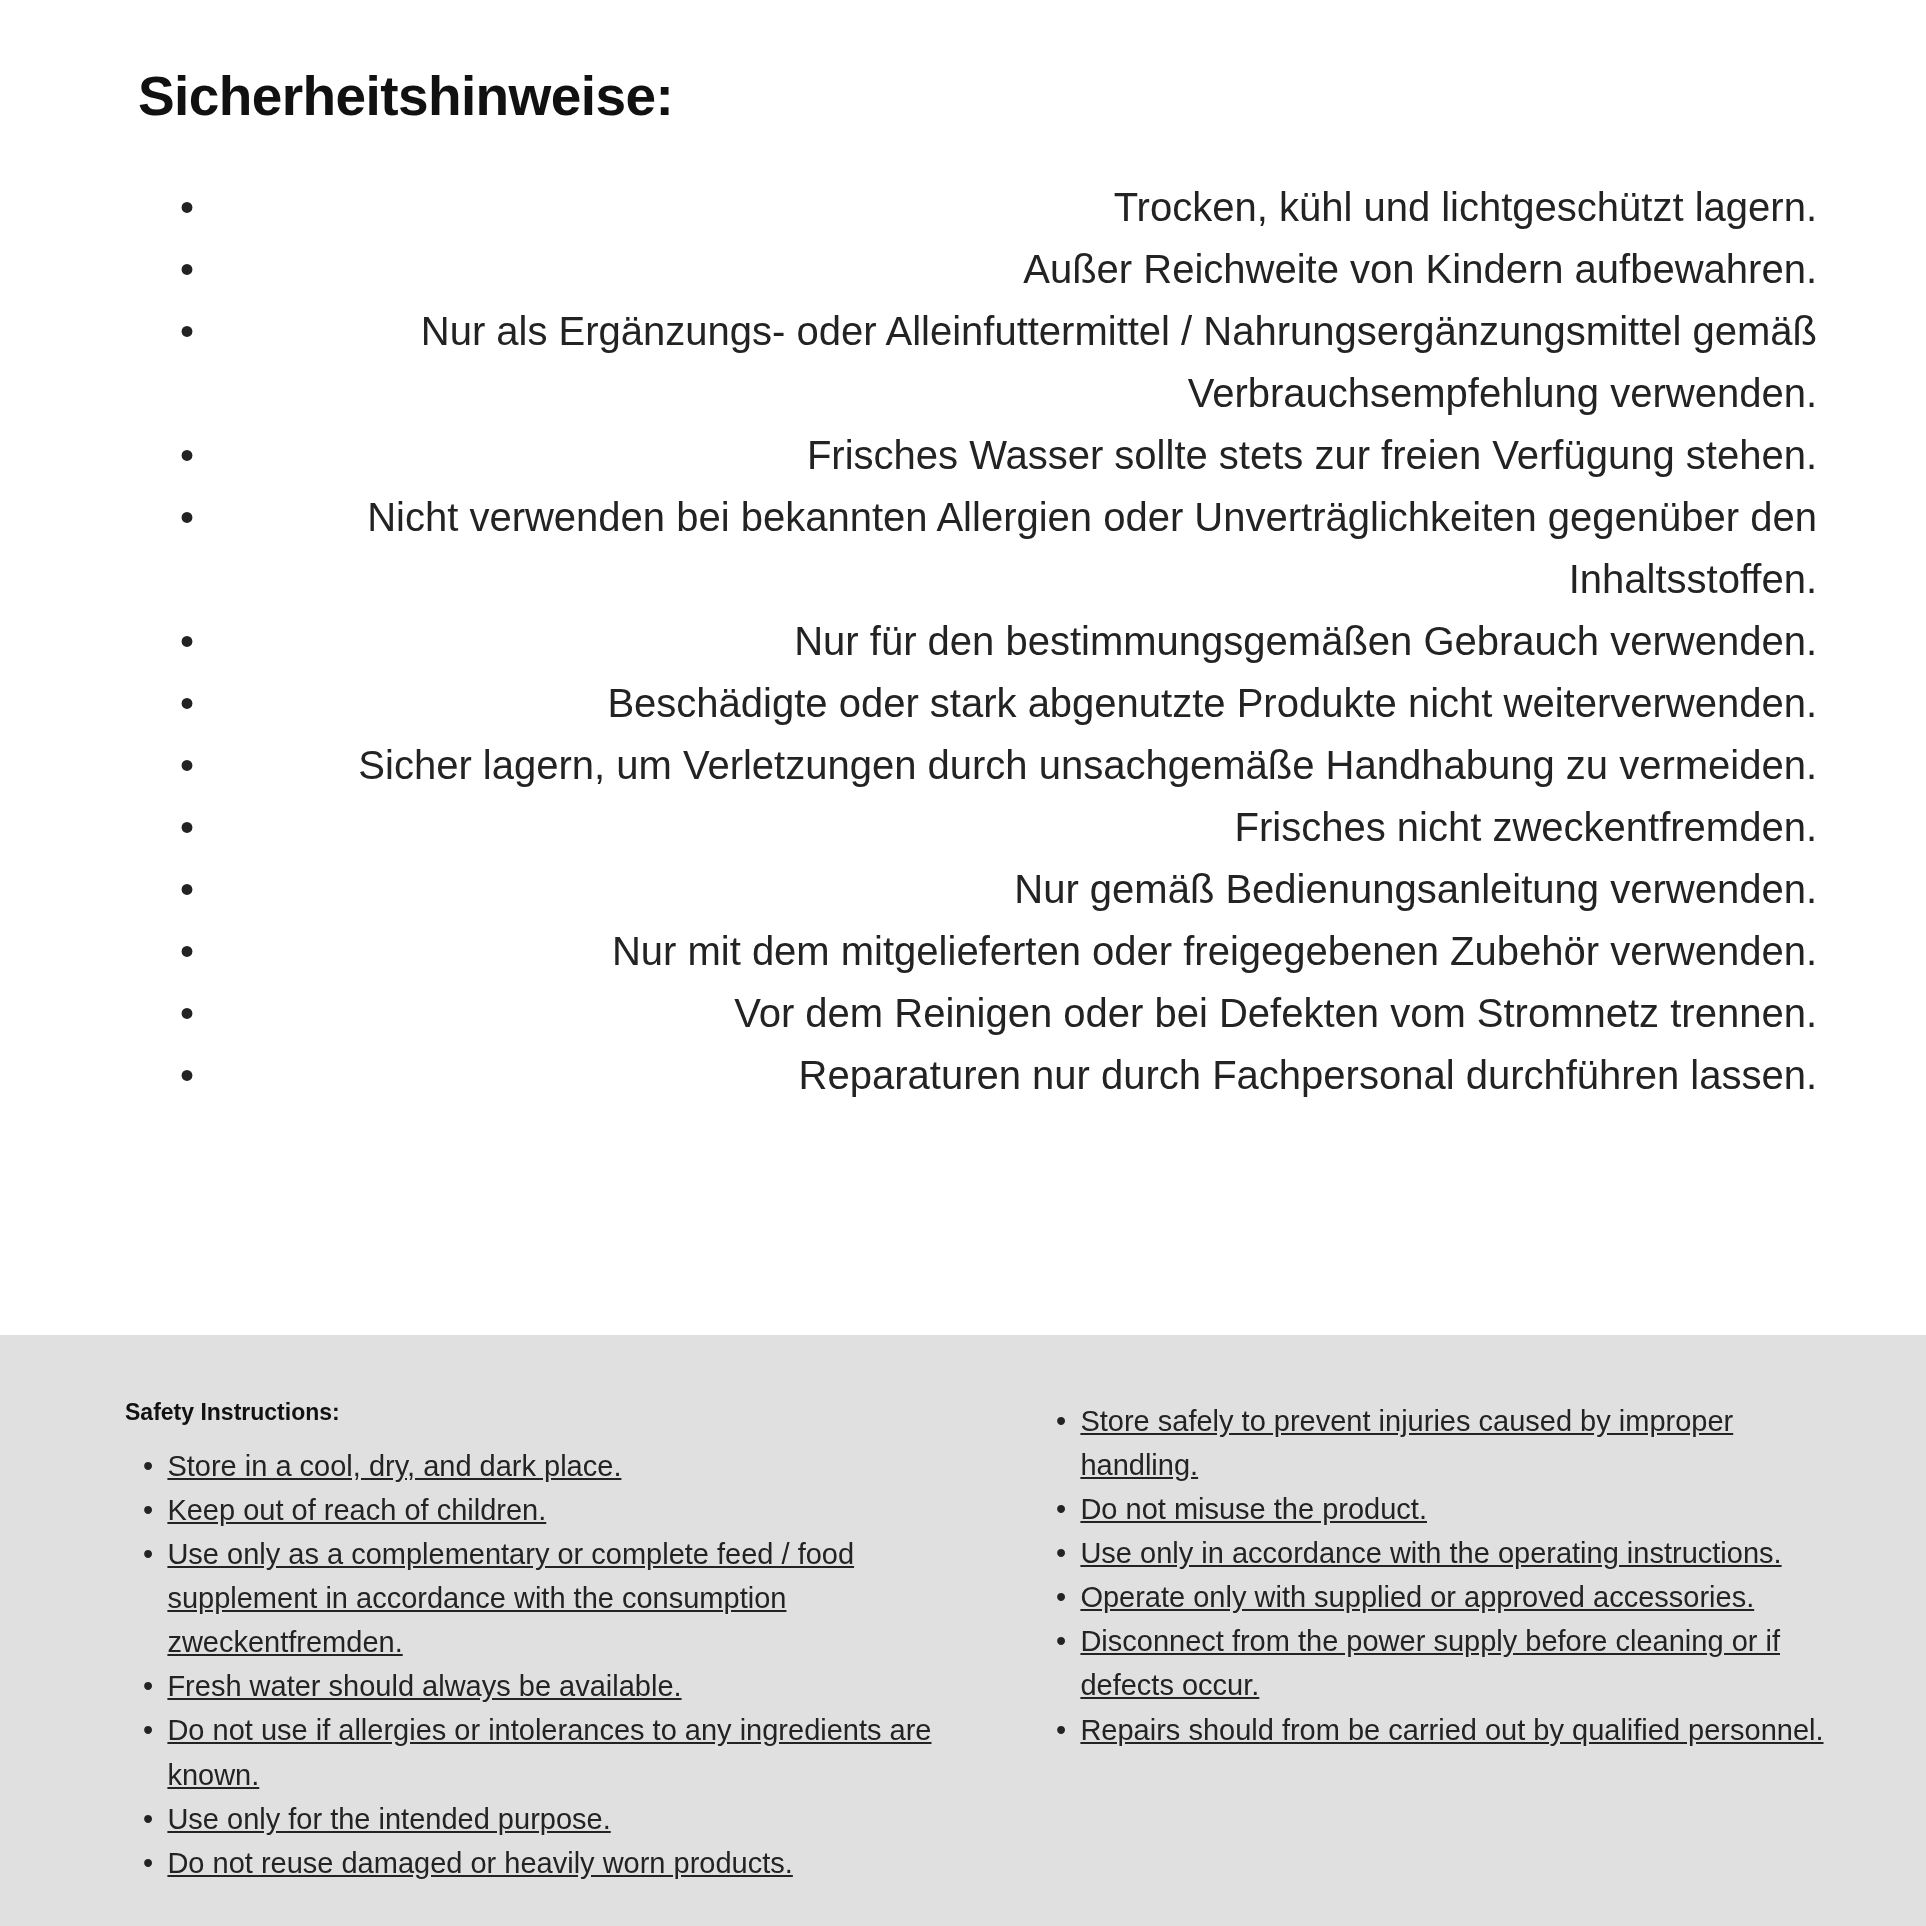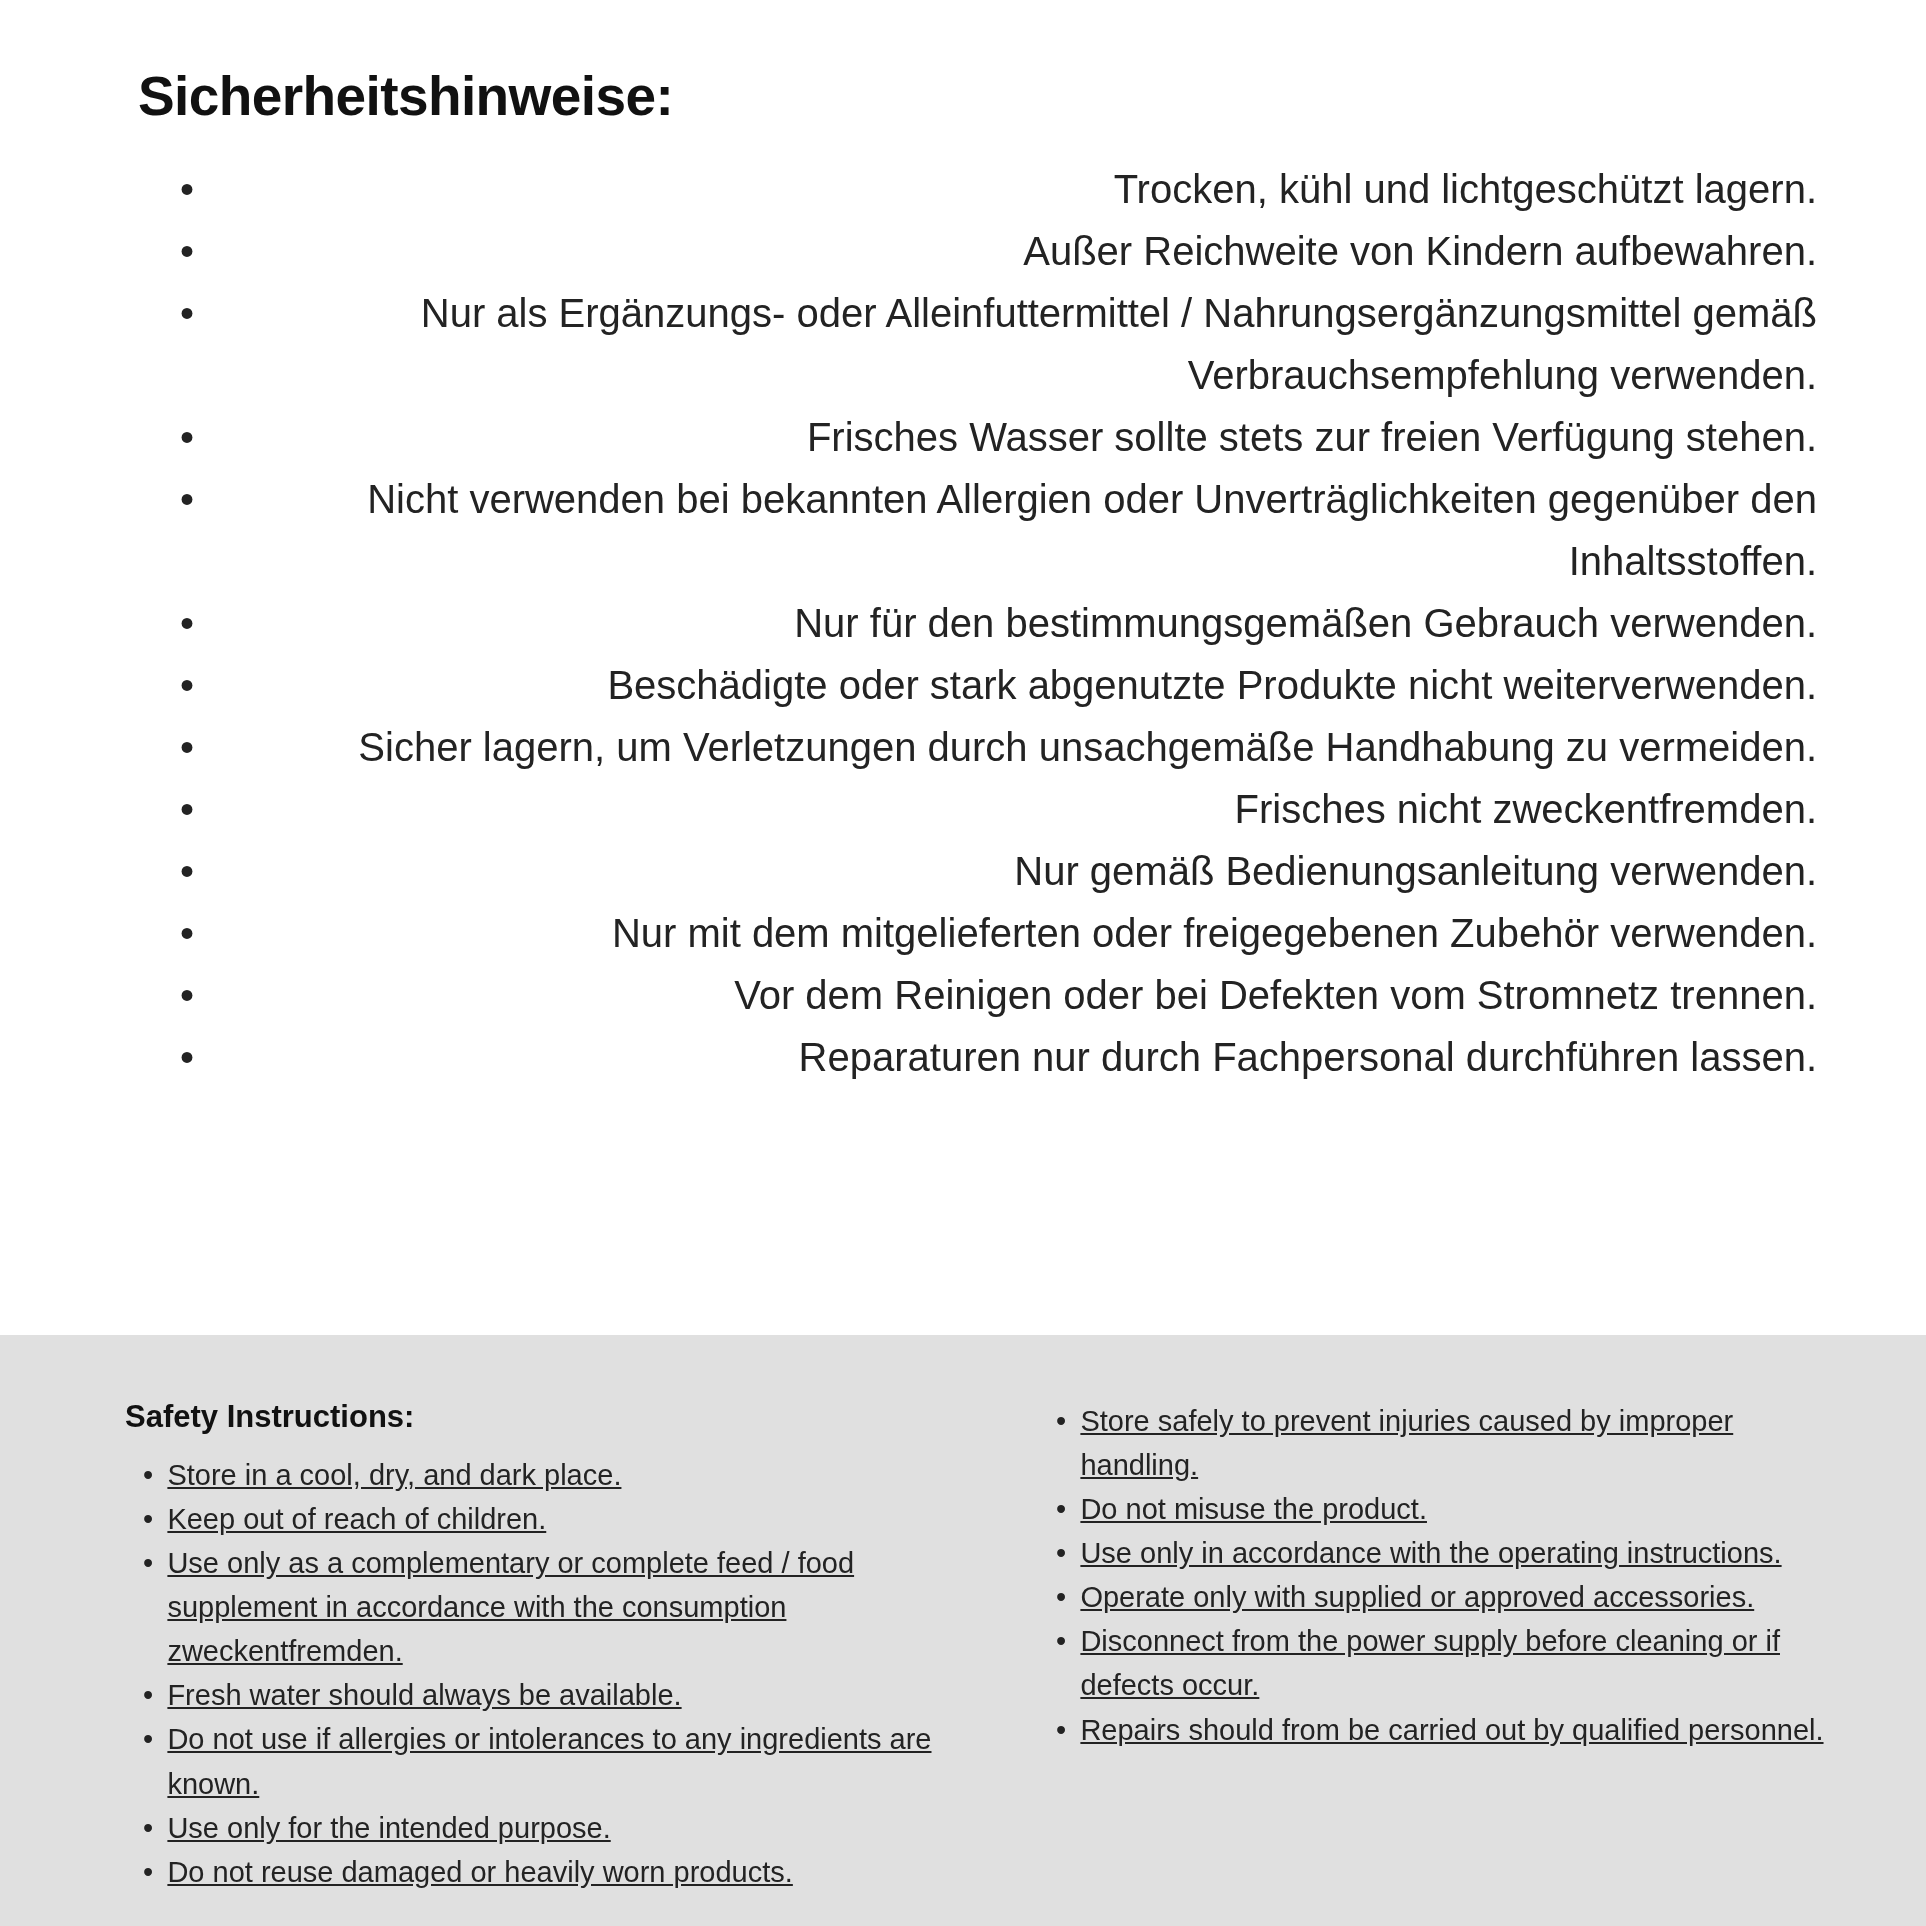--- a/index.html
+++ b/index.html
@@ -25,21 +25,21 @@
 
   
   .german-section {
     flex: 0 0 1335px;
     padding: 64px 109px 0 138px;
   }
   .german-title {
     font-size: 55px;
     font-weight: 700;
     color: var(--title-color);
-    margin: 0 0 30px 0;
+    margin: 0 0 48px 0;
     letter-spacing: -0.6px;
   }
   .de-list {
     max-width: 1695px;
   }
   .de-item {
     display: flex;
     align-items: flex-start;
     font-size: 40px;
     line-height: 1.55;
@@ -59,21 +59,21 @@
   .english-section {
     flex: 1 1 auto;
     background: var(--section-bg);
     padding: 64px 83px 39px 125px;
     display: flex;
     gap: 103px;
   }
   .col-left { flex: 0 0 828px; }
   .col-right { flex: 1 1 auto; padding-top: 0; }
   .english-title {
-    font-size: 31px;
+    font-size: 23px;
     font-weight: 700;
     color: var(--title-color);
     margin: 0 0 18px 0;
   }
   .en-item {
     display: flex;
     align-items: flex-start;
     font-size: 29px;
     line-height: 1.52;
     color: var(--text-color);

